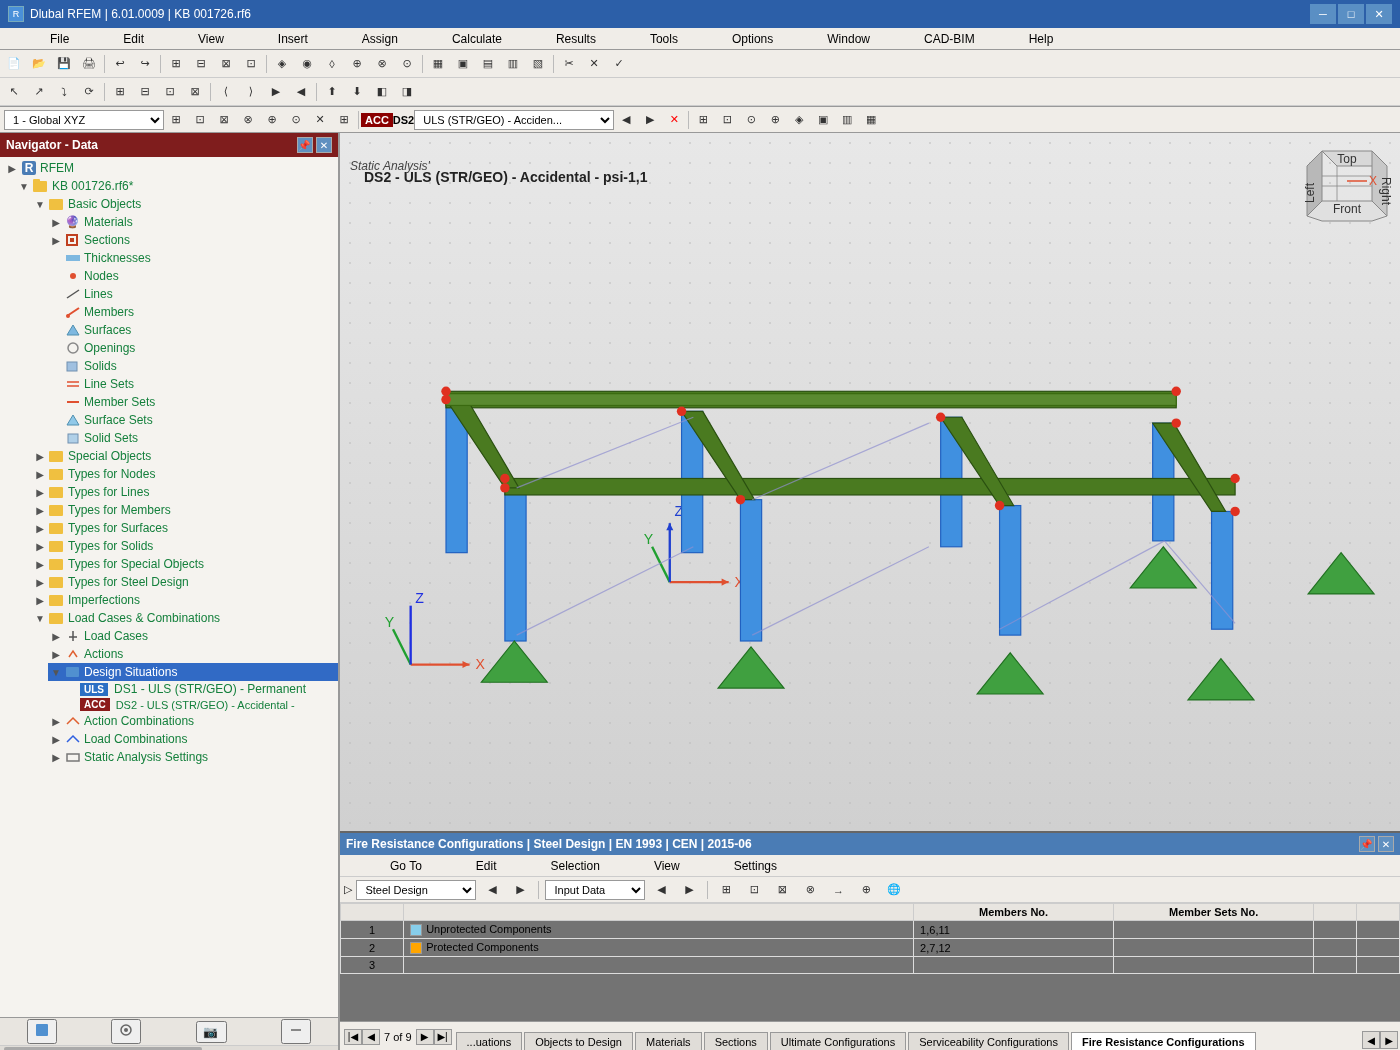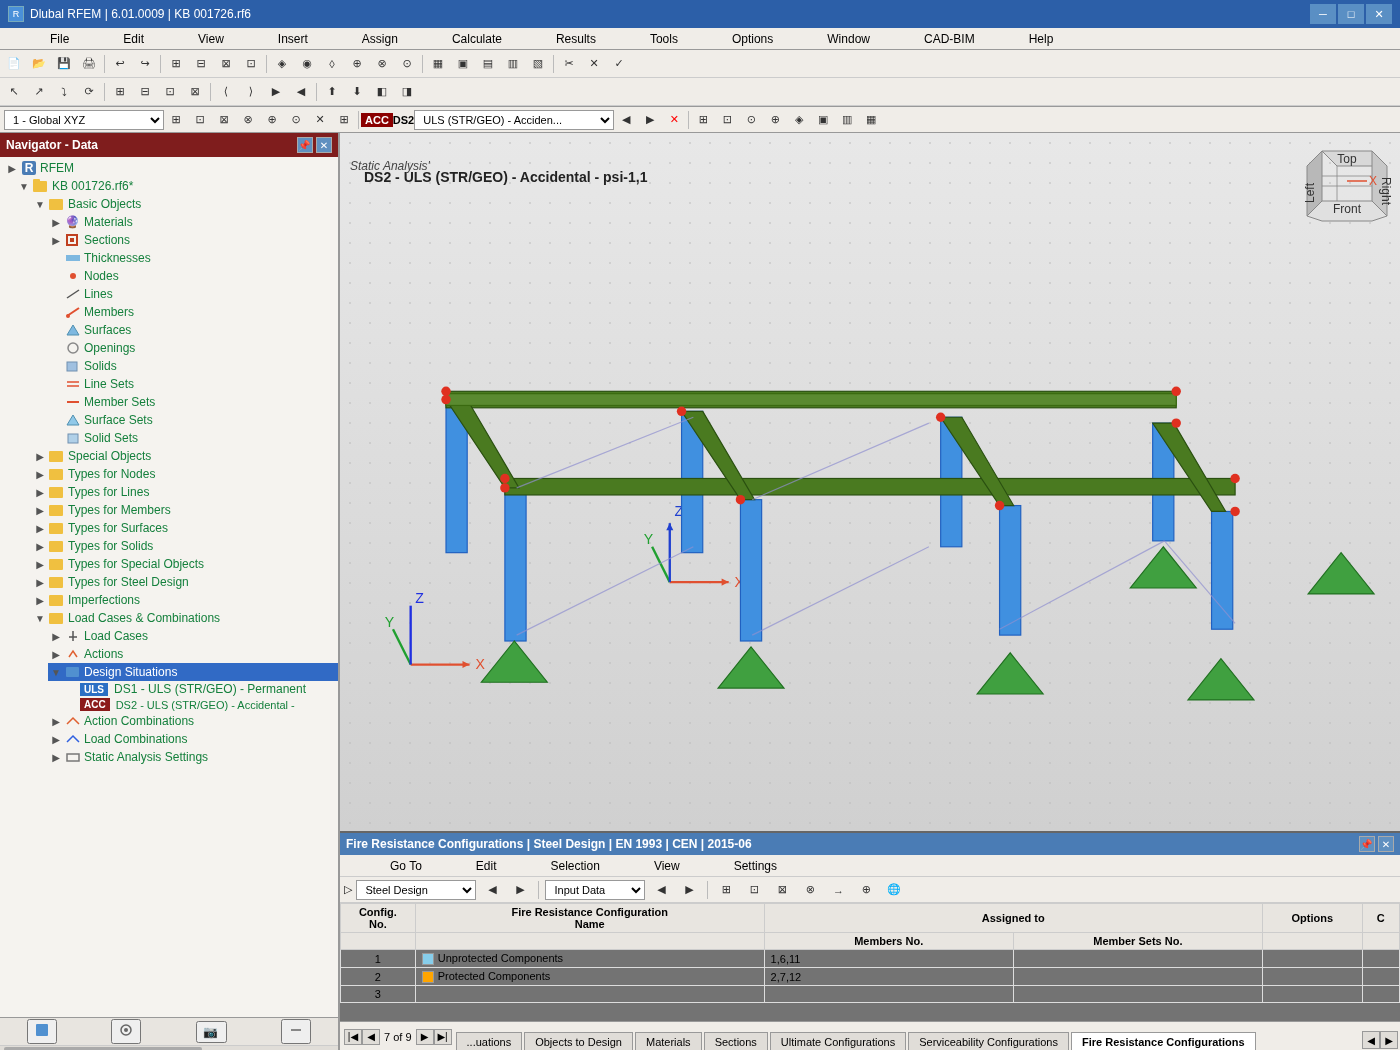--- a/index.html
+++ b/index.html
@@ -741,27 +741,20 @@
         <button class="tb-btn">⊗</button>
         <button class="tb-btn">→</button>
         <button class="tb-btn">⊕</button>
         <button class="tb-btn">🌐</button>
       </div>
 
       <div class="table-container">
         <table>
           <thead>
             <tr>
-              <th style="width:60px;">Config.<br>No.</th>
-              <th style="width:280px;">Fire Resistance Configuration<br>Name</th>
-              <th colspan="2">Assigned to</th>
-              <th style="width:80px;">Options</th>
-              <th style="width:30px;">C</th>
-            </tr>
-            <tr>
               <th></th>
               <th></th>
               <th style="width:200px;">Members No.</th>
               <th style="width:200px;">Member Sets No.</th>
               <th></th>
               <th></th>
             </tr>
           </thead>
           <tbody id="config-table-body">
           <tr>

